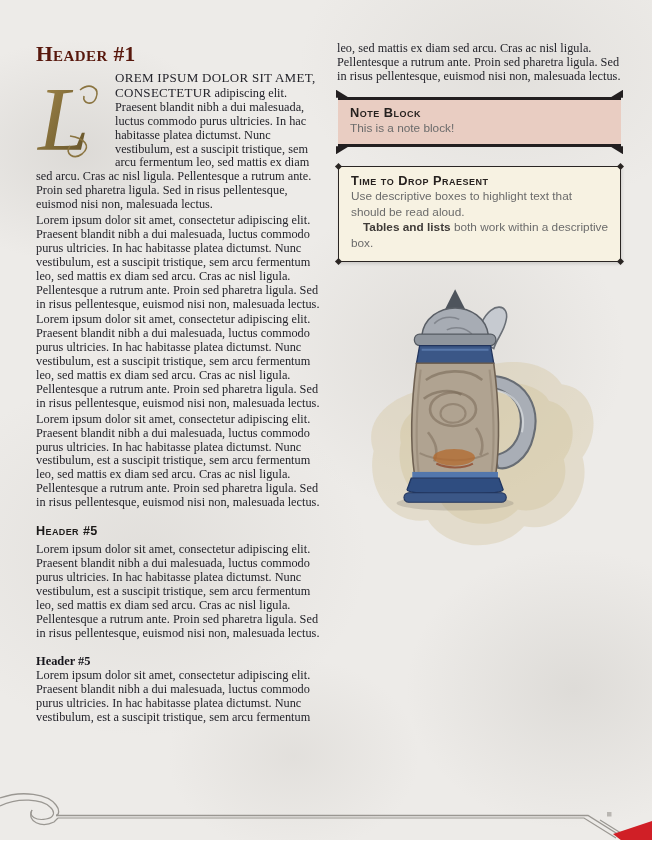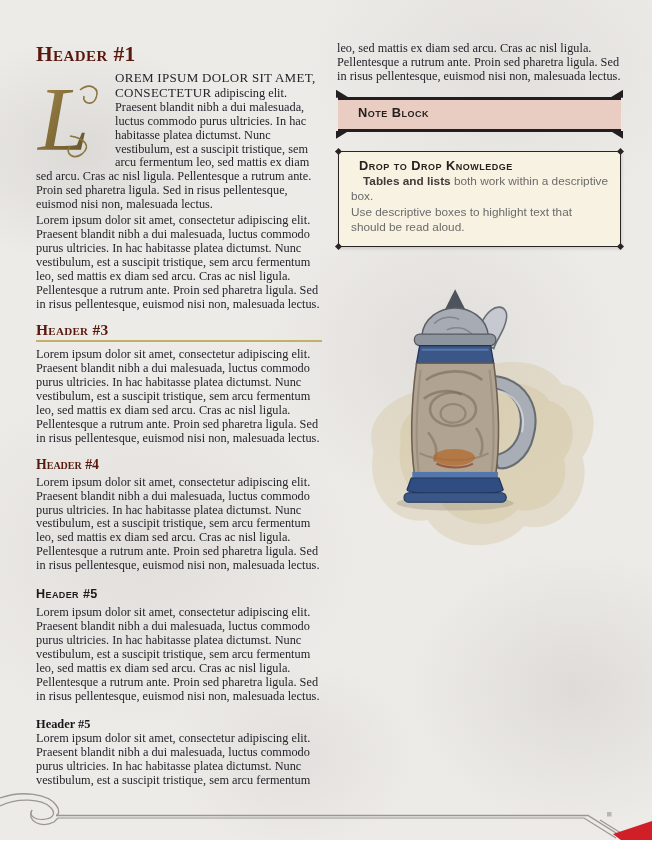--- a/index.html
+++ b/index.html
@@ -74,21 +74,21 @@
     margin:13px 1px 0 1px;
     padding:5px 12px 8px 12px;
   }
   .note .wing{position:absolute;width:13px;height:8px;background:var(--note-border);}
   .note .wing.tl{top:-10px;left:-2px;clip-path:polygon(0 0,100% 100%,0 100%);}
   .note .wing.tr{top:-10px;right:-2px;clip-path:polygon(100% 0,100% 100%,0 100%);}
   .note .wing.bl{bottom:-10px;left:-2px;clip-path:polygon(0 100%,0 0,100% 0);}
   .note .wing.br{bottom:-10px;right:-2px;clip-path:polygon(100% 100%,100% 0,0 0);}
   .box-title{
     font-family:"Liberation Sans", sans-serif;font-variant:small-caps;font-weight:700;
-    color:#26211f;font-size:12.8px;line-height:16px;letter-spacing:.5px;margin-left:8px;
+    color:#26211f;font-size:12.8px;line-height:16px;letter-spacing:.5px;
   }
   .box-body{
     font-family:"Liberation Sans", sans-serif;color:var(--box-text-gray);
     font-size:11.8px;line-height:15.5px;
   }
 
   
   .descbox{
     position:relative;background:var(--desc-bg);
     border:1.5px solid var(--desc-border);
@@ -133,52 +133,51 @@
           <path d="M34,62 c14,2 22,10 12,18 c-8,6 -18,0 -12,-8" fill="none" stroke="#8a7440" stroke-width="1.6"></path>
         </svg>
       </span>
       <span class="lead-caps">OREM IPSUM DOLOR SIT AMET, CONSECTETUR</span>
       <span>adipiscing elit. Praesent blandit nibh a dui malesuada, luctus commodo purus ultricies. In hac habitasse platea dictumst. Nunc vestibulum, est a suscipit tristique, sem arcu fermentum leo, sed mattis ex diam sed arcu. Cras ac nisl ligula. Pellentesque a rutrum ante. Proin sed pharetra ligula. Sed in risus pellentesque, euismod nisi non, malesuada lectus.</span>
     </p>
     <div style="clear:both"></div>
 
     <p class="body">Lorem ipsum dolor sit amet, consectetur adipiscing elit. Praesent blandit nibh a dui malesuada, luctus commodo purus ultricies. In hac habitasse platea dictumst. Nunc vestibulum, est a suscipit tristique, sem arcu fermentum leo, sed mattis ex diam sed arcu. Cras ac nisl ligula. Pellentesque a rutrum ante. Proin sed pharetra ligula. Sed in risus pellentesque, euismod nisi non, malesuada lectus.</p>
 
-    <h3 class="hdr">Header #3</h3>
-    <p class="body">Lorem ipsum dolor sit amet, consectetur adipiscing elit. Praesent blandit nibh a dui malesuada, luctus commodo purus ultricies. In hac habitasse platea dictumst. Nunc vestibulum, est a suscipit tristique, sem arcu fermentum leo, sed mattis ex diam sed arcu. Cras ac nisl ligula. Pellentesque a rutrum ante. Proin sed pharetra ligula. Sed in risus pellentesque, euismod nisi non, malesuada lectus.</p>
-
-    <h4 class="hdr">Header #4</h4>
+    <p class="body">Lorem ipsum dolor sit amet, consectetur adipiscing elit. Praesent blandit nibh a dui malesuada, luctus commodo purus ultricies. In hac habitasse platea dictumst. Nunc vestibulum, est a suscipit tristique, sem arcu fermentum leo, sed mattis ex diam sed arcu. Cras ac nisl ligula. Pellentesque a rutrum ante. Proin sed pharetra ligula. Sed in risus pellentesque, euismod nisi non, malesuada lectus.</p>
+
     <p class="body">Lorem ipsum dolor sit amet, consectetur adipiscing elit. Praesent blandit nibh a dui malesuada, luctus commodo purus ultricies. In hac habitasse platea dictumst. Nunc vestibulum, est a suscipit tristique, sem arcu fermentum leo, sed mattis ex diam sed arcu. Cras ac nisl ligula. Pellentesque a rutrum ante. Proin sed pharetra ligula. Sed in risus pellentesque, euismod nisi non, malesuada lectus.</p>
 
     <h5 class="hdr">Header #5</h5>
     <p class="body">Lorem ipsum dolor sit amet, consectetur adipiscing elit. Praesent blandit nibh a dui malesuada, luctus commodo purus ultricies. In hac habitasse platea dictumst. Nunc vestibulum, est a suscipit tristique, sem arcu fermentum leo, sed mattis ex diam sed arcu. Cras ac nisl ligula. Pellentesque a rutrum ante. Proin sed pharetra ligula. Sed in risus pellentesque, euismod nisi non, malesuada lectus.</p>
 
     <h6 class="hdr">Header #5</h6>
     <p class="body">Lorem ipsum dolor sit amet, consectetur adipiscing elit. Praesent blandit nibh a dui malesuada, luctus commodo purus ultricies. In hac habitasse platea dictumst. Nunc vestibulum, est a suscipit tristique, sem arcu fermentum</p>
   </div>
 
   <div class="col col-right">
     <p class="body">leo, sed mattis ex diam sed arcu. Cras ac nisl ligula. Pellentesque a rutrum ante. Proin sed pharetra ligula. Sed in risus pellentesque, euismod nisi non, malesuada lectus.</p>
 
     <div class="note">
       <span class="wing tl"></span>
       <span class="wing tr"></span>
       <span class="wing bl"></span>
       <span class="wing br"></span>
       <div class="box-title">Note Block</div>
+      <div class="box-body">This is a note block!</div>
     </div>
 
     <div class="descbox">
       <span class="dot tl"></span>
       <span class="dot tr"></span>
       <span class="dot bl"></span>
       <span class="dot br"></span>
-      <div class="box-title">Drop to Drop Knowledge</div>
+      <div class="box-title">Time to Drop Praesent</div>
+      <p class="box-body">Use descriptive boxes to highlight text that should be read aloud.</p>
       <p class="box-body indent"><b>Tables and lists</b><span> both work within a descriptive box.</span></p>
-      <p class="box-body">Use descriptive boxes to highlight text that should be read aloud.</p>
     </div>
   </div>
 
   <div class="stein">
     <svg width="252" height="282" viewBox="0 0 240 270">
 
       <path d="M22,158 C8,120 58,92 96,100 C118,68 182,62 202,94 C236,98 240,140 222,164
                C232,200 202,238 166,230 C142,258 90,252 74,224 C40,230 14,196 22,158 Z" fill="#d6c9a4" opacity="0.42"></path>
       <path d="M48,150 C42,120 80,104 104,112 C124,88 176,86 190,110 C216,116 218,148 204,166
                C212,194 188,220 160,214 C140,236 98,230 86,206 C58,210 42,176 48,150 Z" fill="#cfc093" opacity="0.35"></path>

